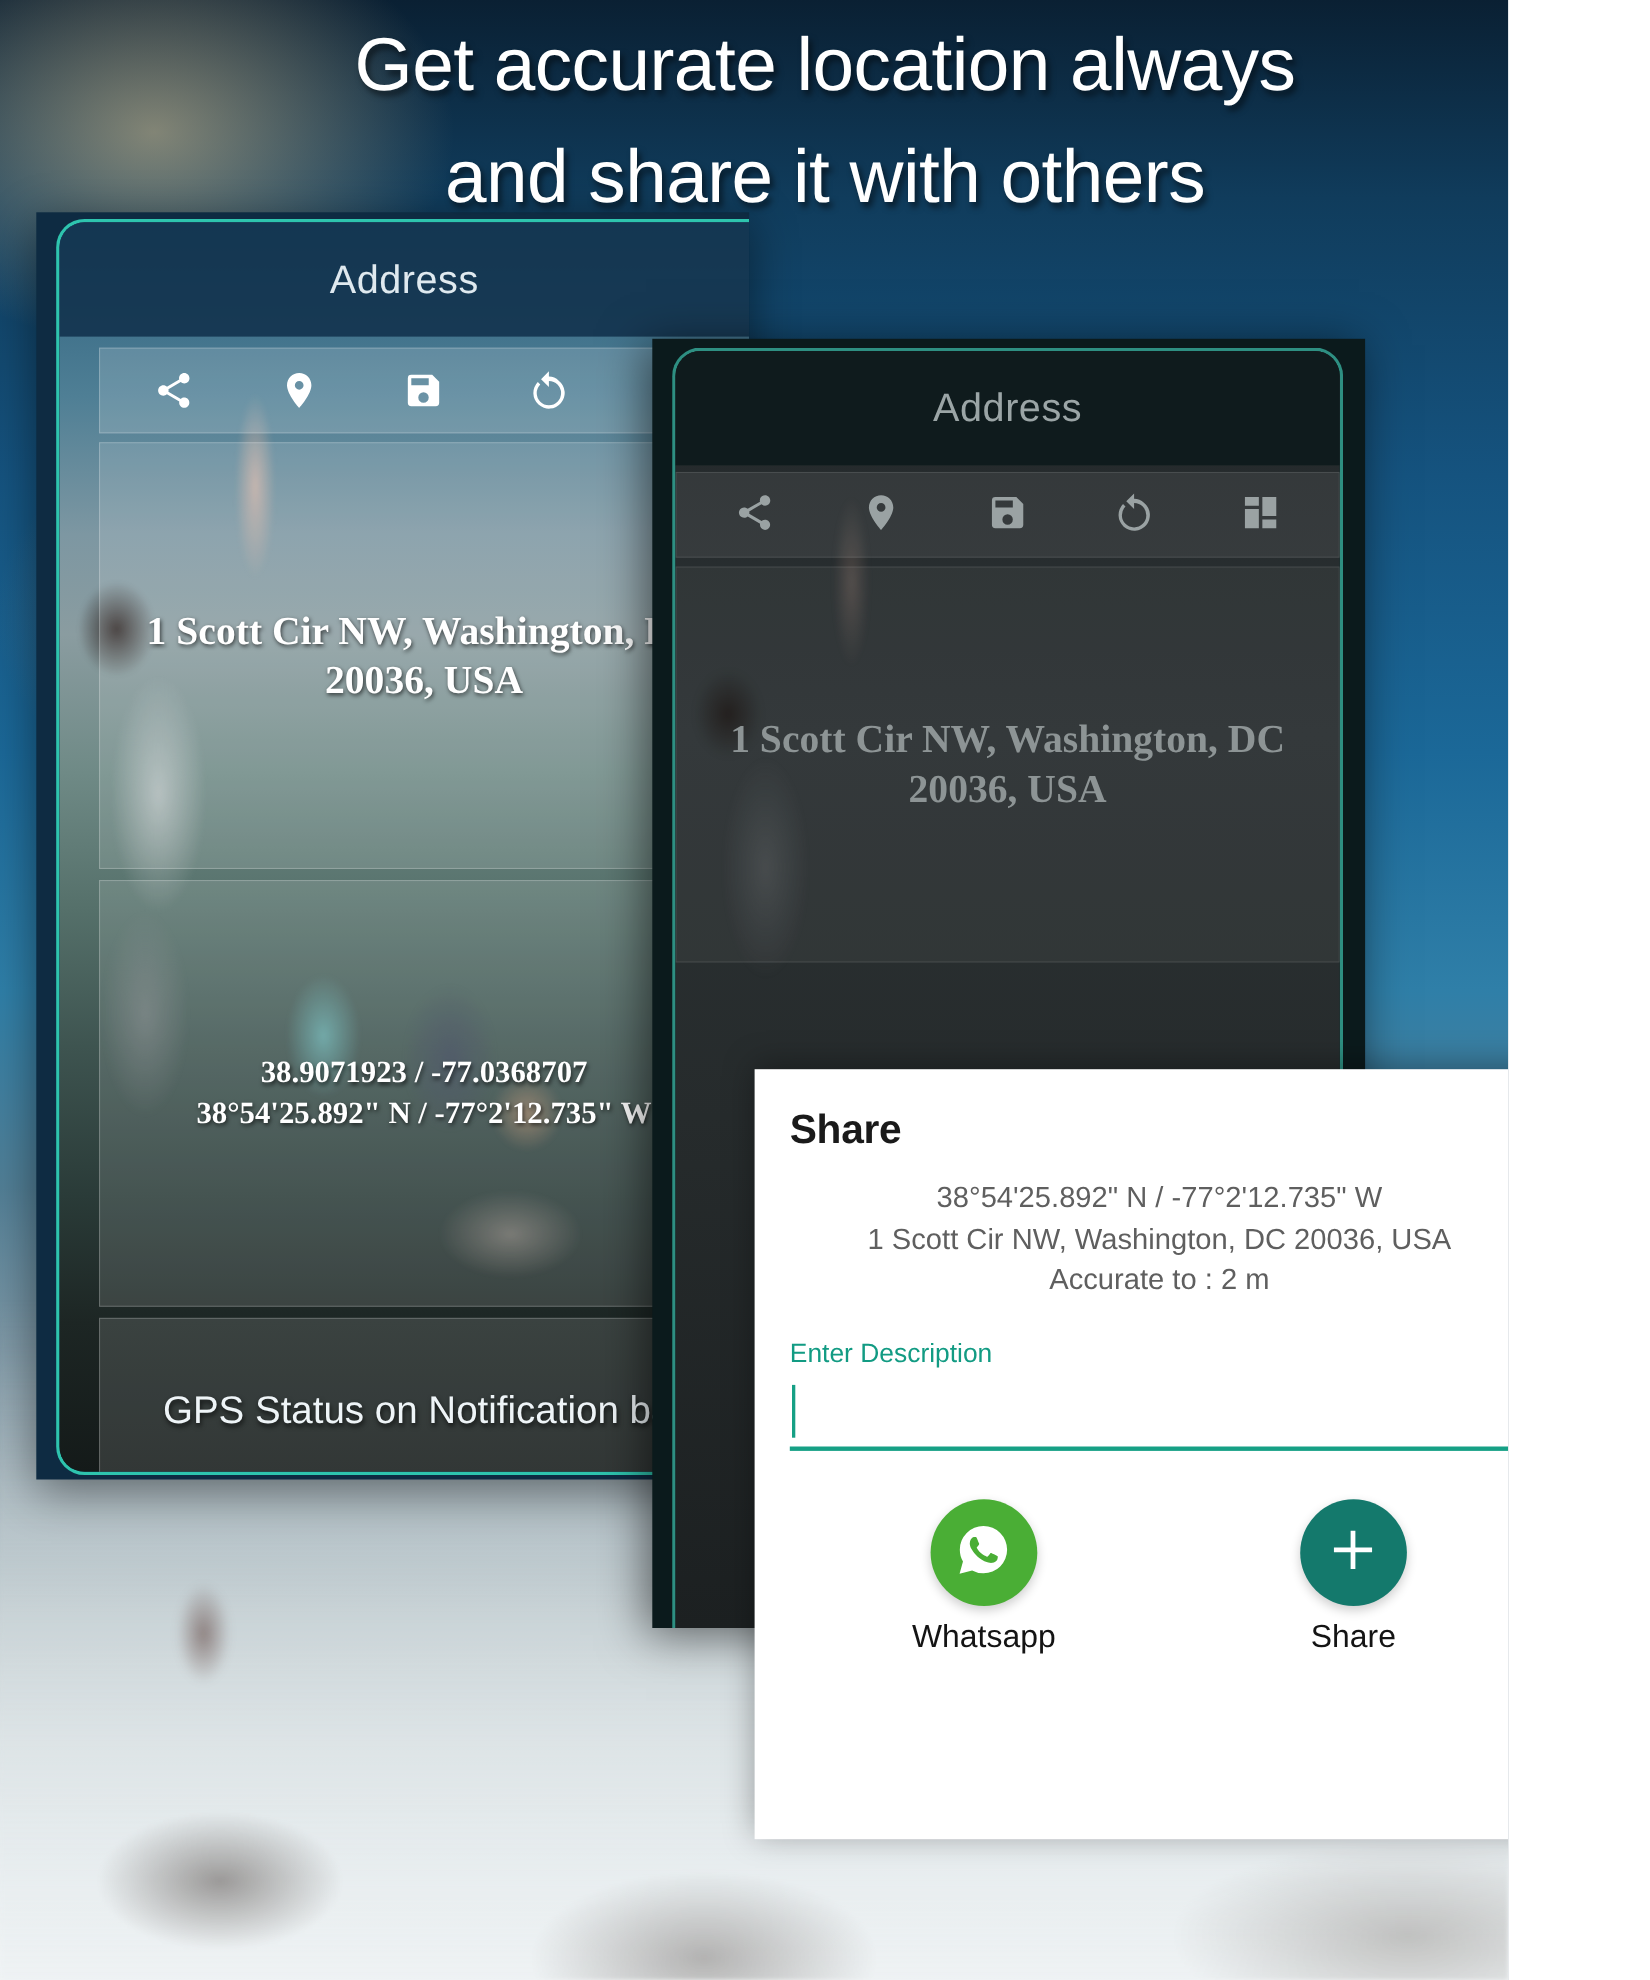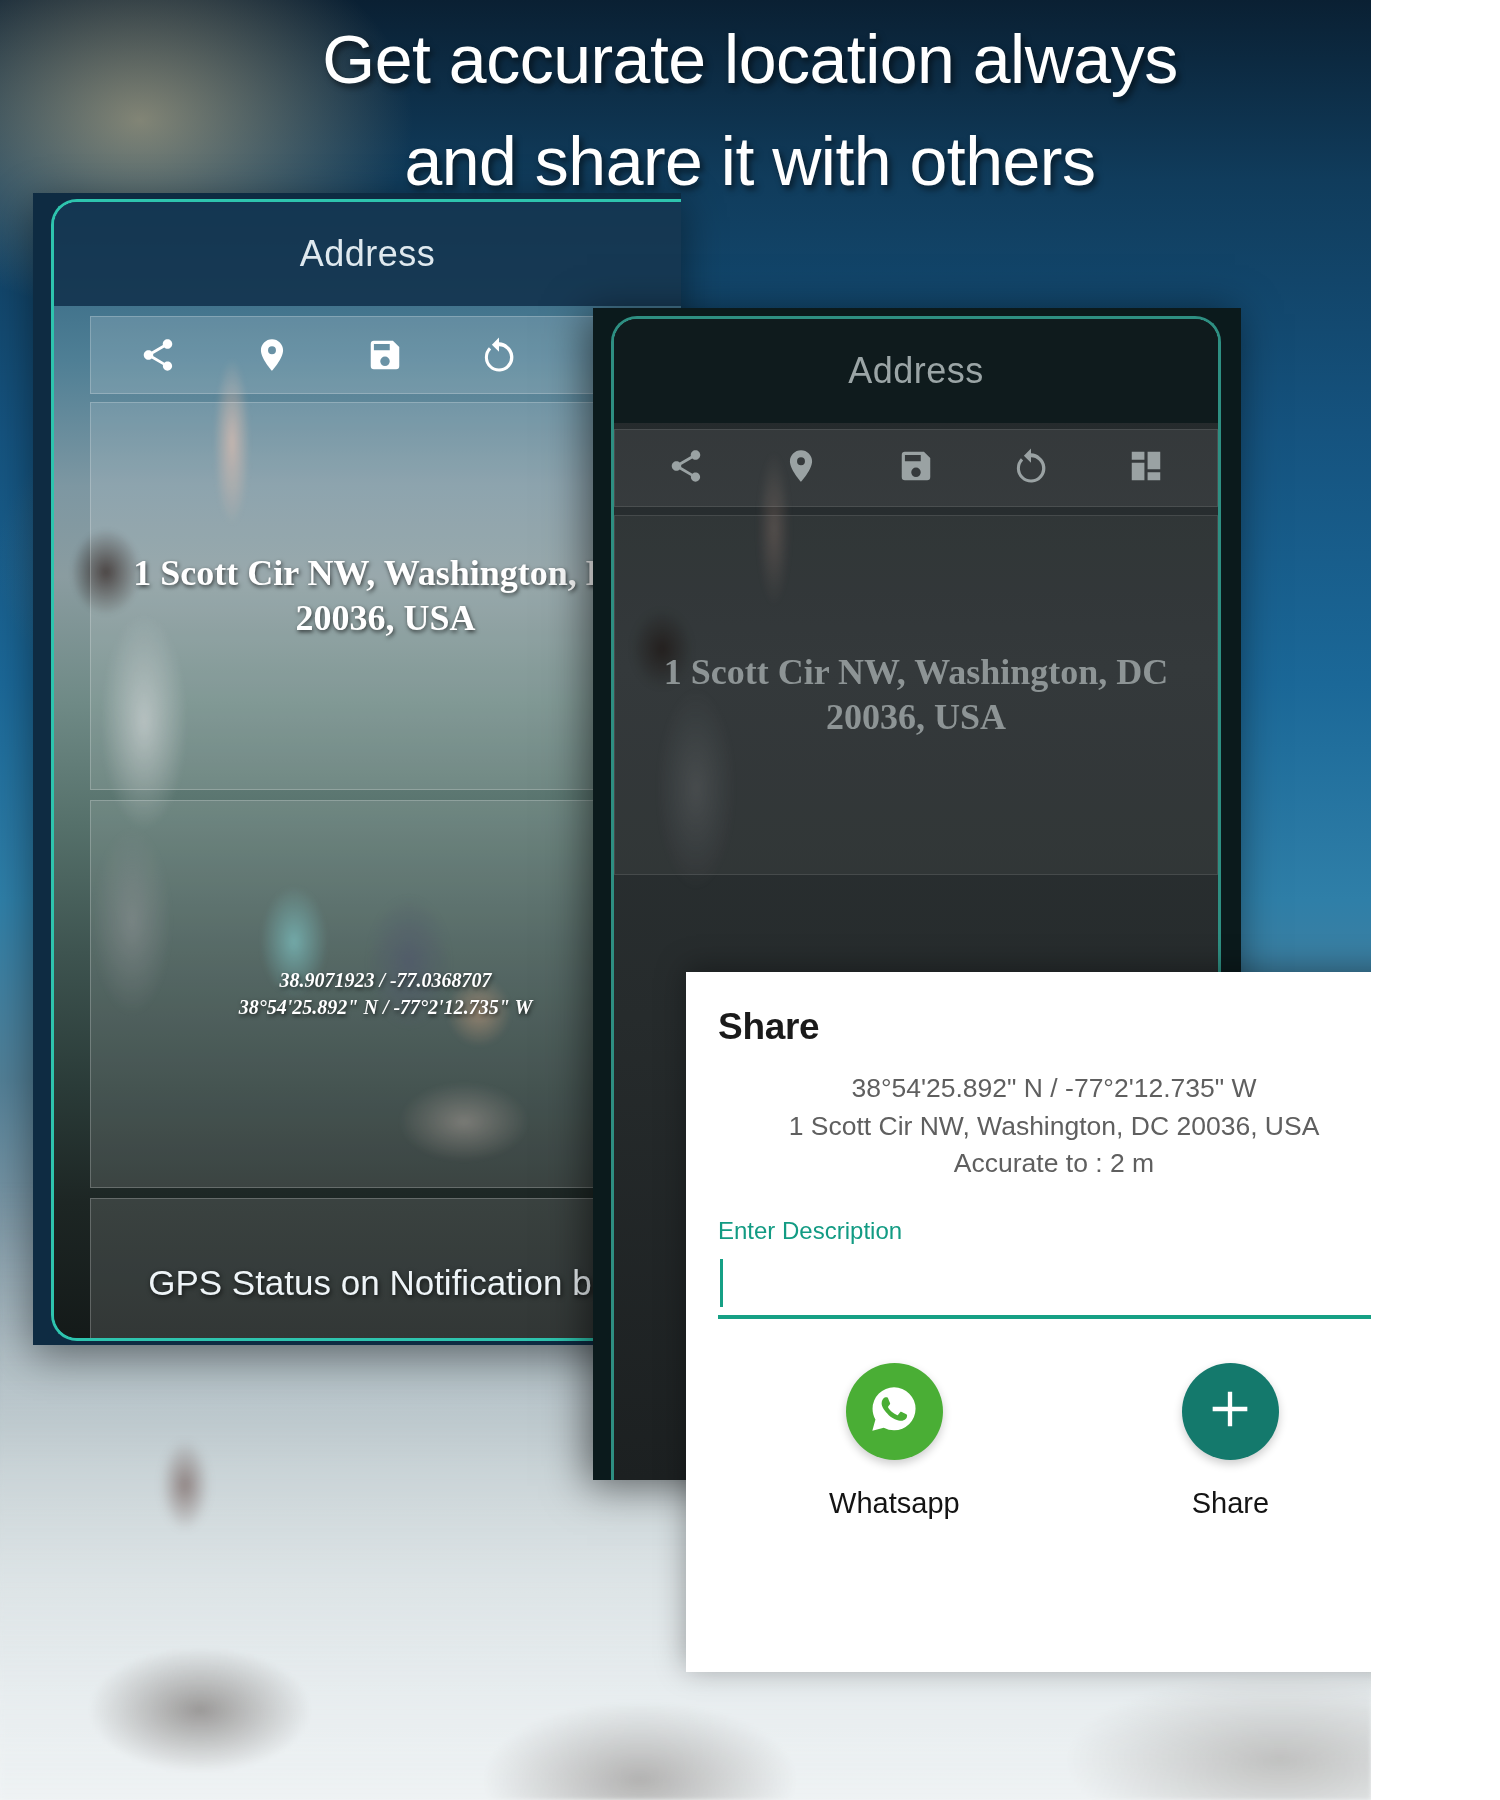--- a/index.html
+++ b/index.html
@@ -147,21 +147,21 @@
   .p1-card.coords { top: 598px; height: 388px; }
   .p1-card.gps { top: 996px; height: 170px; }
 
   .p1-serif {
     font-family: "Liberation Serif", serif;
     font-weight: bold;
     color: #ffffff;
     text-shadow: 1px 2px 4px rgba(0,0,0,.65);
   }
   .p1-addr-text { font-size: 36px; line-height: 1.25; padding: 0 20px; }
-  .p1-coord-text { font-size: 20px; line-height: 1.33; font-style: italic; }
+  .p1-coord-text { font-size: 28px; line-height: 1.33; }
   .p1-gps-text {
     font-size: 35px; font-weight: 300; color: #eef4f7;
     text-shadow: 1px 2px 5px rgba(0,0,0,.7);
   }
 
   
   .phone2 {
     position: absolute;
     left: 593px; top: 308px;
     width: 648px; height: 1172px;
@@ -257,21 +257,21 @@
   }
   .caret {
     position: absolute; left: 2px; top: 6px;
     width: 3px; height: 48px; background: #16a085;
   }
 
   .actions {
     display: flex; justify-content: space-around;
     margin-top: 44px;
   }
-  .action { display: flex; flex-direction: column; align-items: center; gap: 27px; }
+  .action { display: flex; flex-direction: column; align-items: center; gap: 12px; }
   .circle {
     width: 97px; height: 97px; border-radius: 50%;
     display: flex; align-items: center; justify-content: center;
     box-shadow: 0 4px 10px rgba(0,0,0,.2);
   }
   .circle svg { width: 52px; height: 52px; fill: #ffffff; }
   .action-label { font-size: 29px; color: #141414; }
 </style>
 </head>
 <body>

